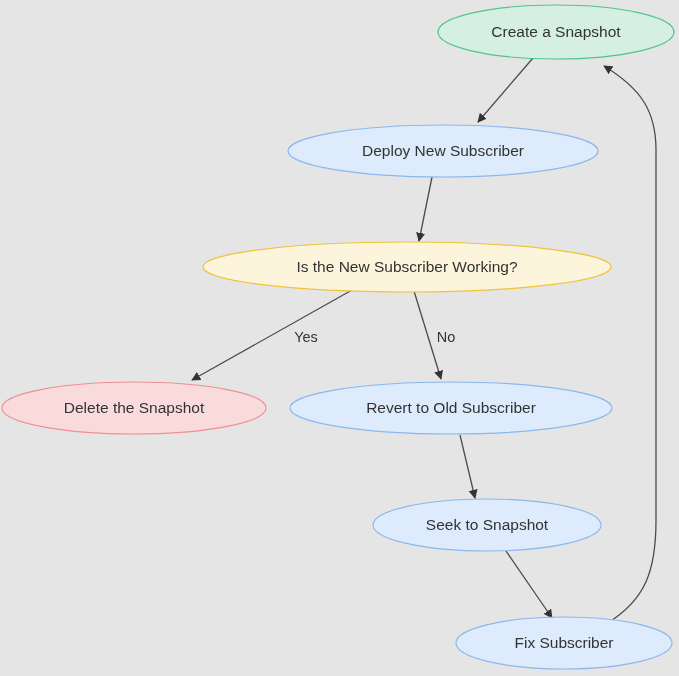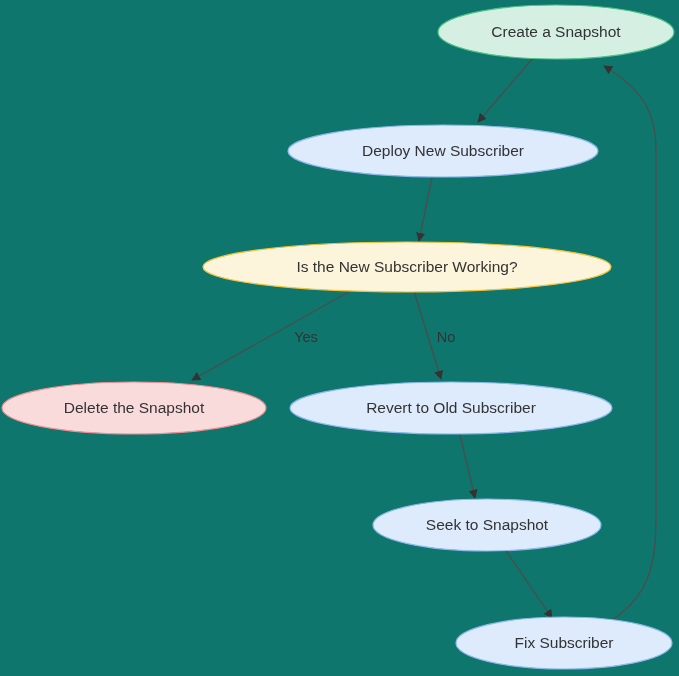--- a/index.html
+++ b/index.html
@@ -10,21 +10,21 @@
   body {
     width: 679px;
     height: 676px;
     overflow: hidden;
     font-family: "Liberation Sans", sans-serif;
   }
   #diagram-root {
     position: relative;
     width: 679px;
     height: 676px;
-    background: #0f766e;
+    background: #e5e5e5;
   }
   svg#flowchart {
     display: block;
     width: 679px;
     height: 676px;
   }
   .node-shape {
     stroke-width: 1.2px;
   }
   .node-label {

